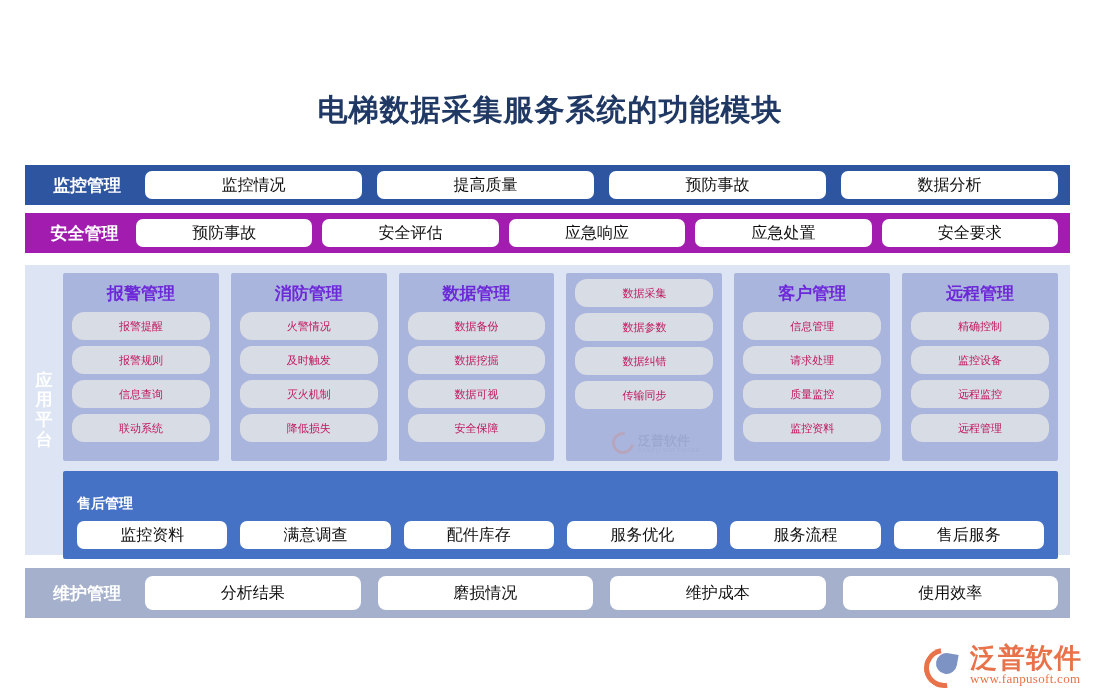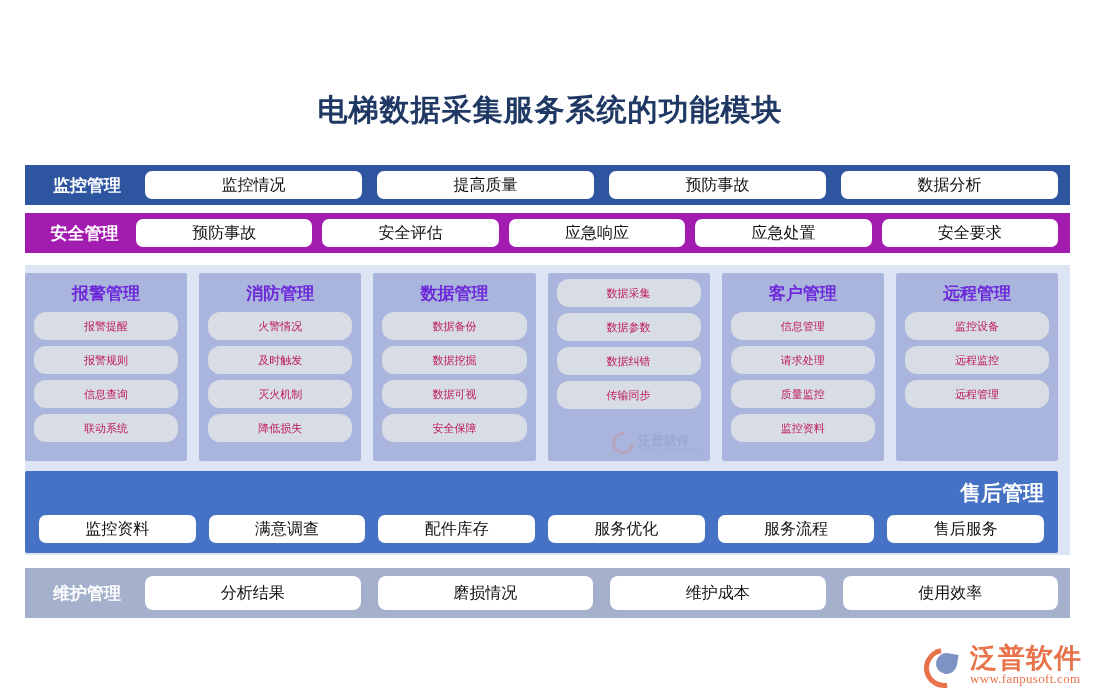--- a/index.html
+++ b/index.html
@@ -93,22 +93,22 @@
   }
 
   
   #aftersales{
     margin-top:10px;flex:1 1 auto;
     background:#4572c4;border-radius:2px;
     padding:6px 14px 10px 14px;box-sizing:border-box;
     display:flex;flex-direction:column;
   }
   #aftersales .as-title{
-    color:#ffffff;font-weight:bold;font-size:21px;
-    text-align:right;margin:2px 0 8px 0;
+    color:#ffffff;font-weight:bold;font-size:14px;
+    text-align:left;margin:18px 0 8px 0;
   }
   #aftersales .as-items{
     display:flex;gap:13px;justify-content:space-between;align-items:center;
   }
   #aftersales .pill{height:28px;flex:1 1 0;font-size:16px;border-radius:7px;}
 
   
   #row-maint{top:568px;height:50px;background:#a5b1cc;padding:0 12px;}
   #row-maint .bar-label{width:100px;font-size:17px;}
   #row-maint .bar-items{gap:17px;padding-left:8px;}
@@ -179,20 +179,23 @@
     <div class="bar-items">
       <div class="pill">预防事故</div>
       <div class="pill">安全评估</div>
       <div class="pill">应急响应</div>
       <div class="pill">应急处置</div>
       <div class="pill">安全要求</div>
     </div>
   </div>
 
   <div id="platform">
+    <div class="platform-side">
+      <div class="vlabel">应用平台</div>
+    </div>
 
     <div class="platform-body">
 
       <div class="columns">
 
         <div class="col">
           <div class="col-title">报警管理</div>
           <div class="col-items">
             <div class="col-item">报警提醒</div>
             <div class="col-item">报警规则</div>
@@ -236,20 +239,21 @@
             <div class="col-item">信息管理</div>
             <div class="col-item">请求处理</div>
             <div class="col-item">质量监控</div>
             <div class="col-item">监控资料</div>
           </div>
         </div>
 
         <div class="col">
           <div class="col-title">远程管理</div>
           <div class="col-items">
+            <div class="col-item">精确控制</div>
             <div class="col-item">监控设备</div>
             <div class="col-item">远程监控</div>
             <div class="col-item">远程管理</div>
           </div>
         </div>
 
       </div>
 
       <div id="aftersales">
         <div class="as-title">售后管理</div>

